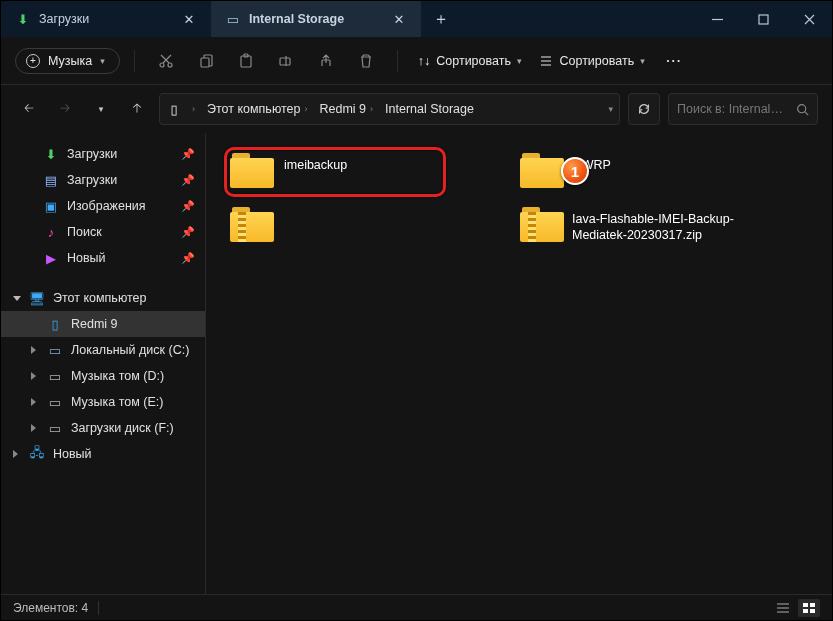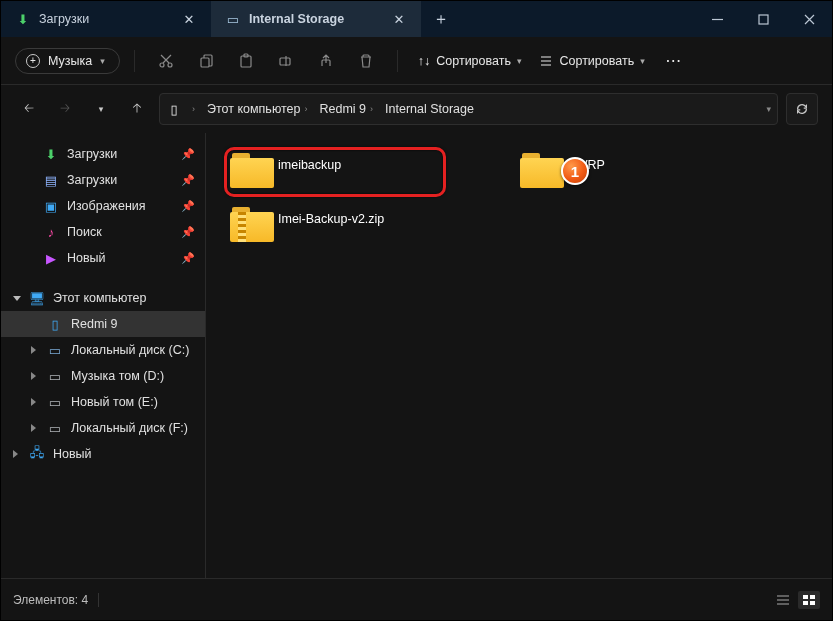--- a/index.html
+++ b/index.html
@@ -200,21 +200,21 @@
 }
 .items {
   display: flex;
   flex-wrap: wrap;
   gap: 10px 20px;
 }
 .fitem {
   width: 270px;
   display: flex;
   align-items: flex-start;
-  gap: 4px;
+  gap: 10px;
   padding: 4px;
 }
 .folder-icon {
   width: 44px; height: 36px;
   position: relative;
 }
 .folder-icon::before {
   content: "";
   position: absolute;
   left: 2px; top: 0;
@@ -283,21 +283,21 @@
   color: #fff;
   font-weight: bold;
   display: flex; align-items: center; justify-content: center;
   font-size: 15px;
   left: 355px; top: 24px;
   box-shadow: 0 1px 3px rgba(0,0,0,.6);
 }
 
 
 .status {
-  height: 42px;
+  height: 26px;
   background: #141414;
   border-top: 1px solid #2a2a2a;
   display: flex;
   align-items: center;
   padding: 0 12px;
   color: #bdbdbd;
   font-size: 12px;
 }
 .vsp { width:1px; height:14px; background:#333; margin:0 10px; }
 .status-right { margin-left: auto; display: flex; gap: 4px; }
@@ -421,20 +421,27 @@
       <span class="crumb">
           <span>Internal Storage</span>
         </span>
       <span class="path-end" style="font-size:9px;color:#888">▾</span>
     </div>
     <div class="refresh">
       <svg width="14" height="14" viewBox="0 0 16 16" fill="none" stroke="currentColor" stroke-width="1.4">
           <path d="M3 8a5 5 0 019-3l1-1v3h-3M13 8a5 5 0 01-9 3l-1 1v-3h3"></path>
         </svg>
     </div>
+    <div class="search">
+      <span style="overflow:hidden;text-overflow:ellipsis;flex:1">Поиск в: Internal…</span>
+      <svg width="13" height="13" viewBox="0 0 16 16" fill="none" stroke="#888" stroke-width="1.4">
+          <circle cx="7" cy="7" r="5"></circle>
+          <path d="M11 11l4 4"></path>
+        </svg>
+    </div>
   </div>
 
   <div class="body">
     <div class="sidebar">
       <div class="side-item quick">
         <span class="ico" style="color:#4cd06a">⬇</span>
         <span>Загрузки</span>
         <span class="pin">📌</span>
       </div>
       <div class="side-item quick">
@@ -471,25 +478,25 @@
       <div class="side-item lvl1 exp collapsed">
         <span class="ico" style="color:#7aa9d4">▭</span>
         <span>Локальный диск (C:)</span>
       </div>
       <div class="side-item lvl1 exp collapsed">
         <span class="ico" style="color:#aeb2b6">▭</span>
         <span>Музыка том (D:)</span>
       </div>
       <div class="side-item lvl1 exp collapsed">
         <span class="ico" style="color:#aeb2b6">▭</span>
-        <span>Новый том (E:)</span>
+        <span>Музыка том (E:)</span>
       </div>
       <div class="side-item lvl1 exp collapsed">
         <span class="ico" style="color:#aeb2b6">▭</span>
-        <span>Локальный диск (F:)</span>
+        <span>Загрузки диск (F:)</span>
       </div>
       <div class="side-item exp collapsed">
         <span class="ico" style="color:#3fa9f5">🖧</span>
         <span>Новый</span>
       </div>
     </div>
 
     <div class="content">
       <div class="items">
         <div class="fitem">
@@ -497,21 +504,26 @@
           <div class="flabel">imeibackup</div>
         </div>
         <div class="fitem">
           <div class="folder-icon"></div>
           <div class="flabel">TWRP</div>
         </div>
         <div class="fitem">
           <div class="zip-icon">
               <div class="zipper"></div>
             </div>
-          <div class="flabel">Imei-Backup-v2.zip</div>
+        </div>
+        <div class="fitem">
+          <div class="zip-icon">
+              <div class="zipper"></div>
+            </div>
+          <div class="flabel">Iava-Flashable-IMEI-Backup-Mediatek-20230317.zip</div>
         </div>
       </div>
 
       <div class="highlight"></div>
       <div class="marker">1</div>
     </div>
   </div>
 
   <div class="status">
     <span>Элементов: 4</span>

